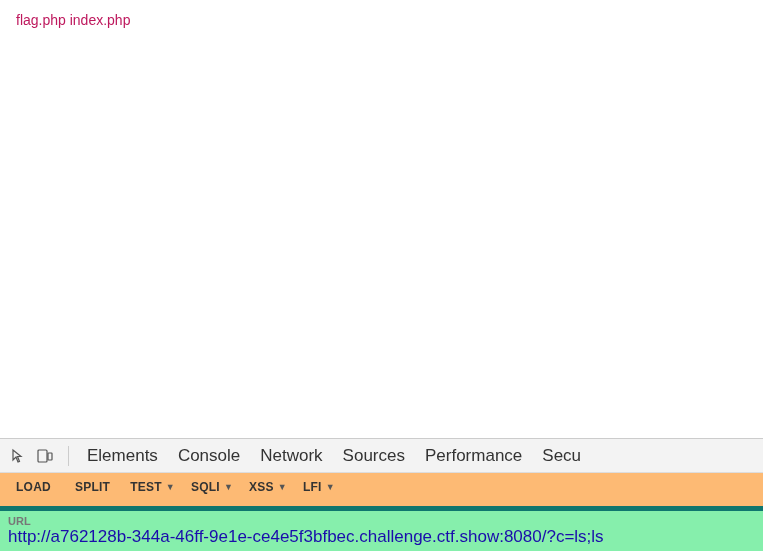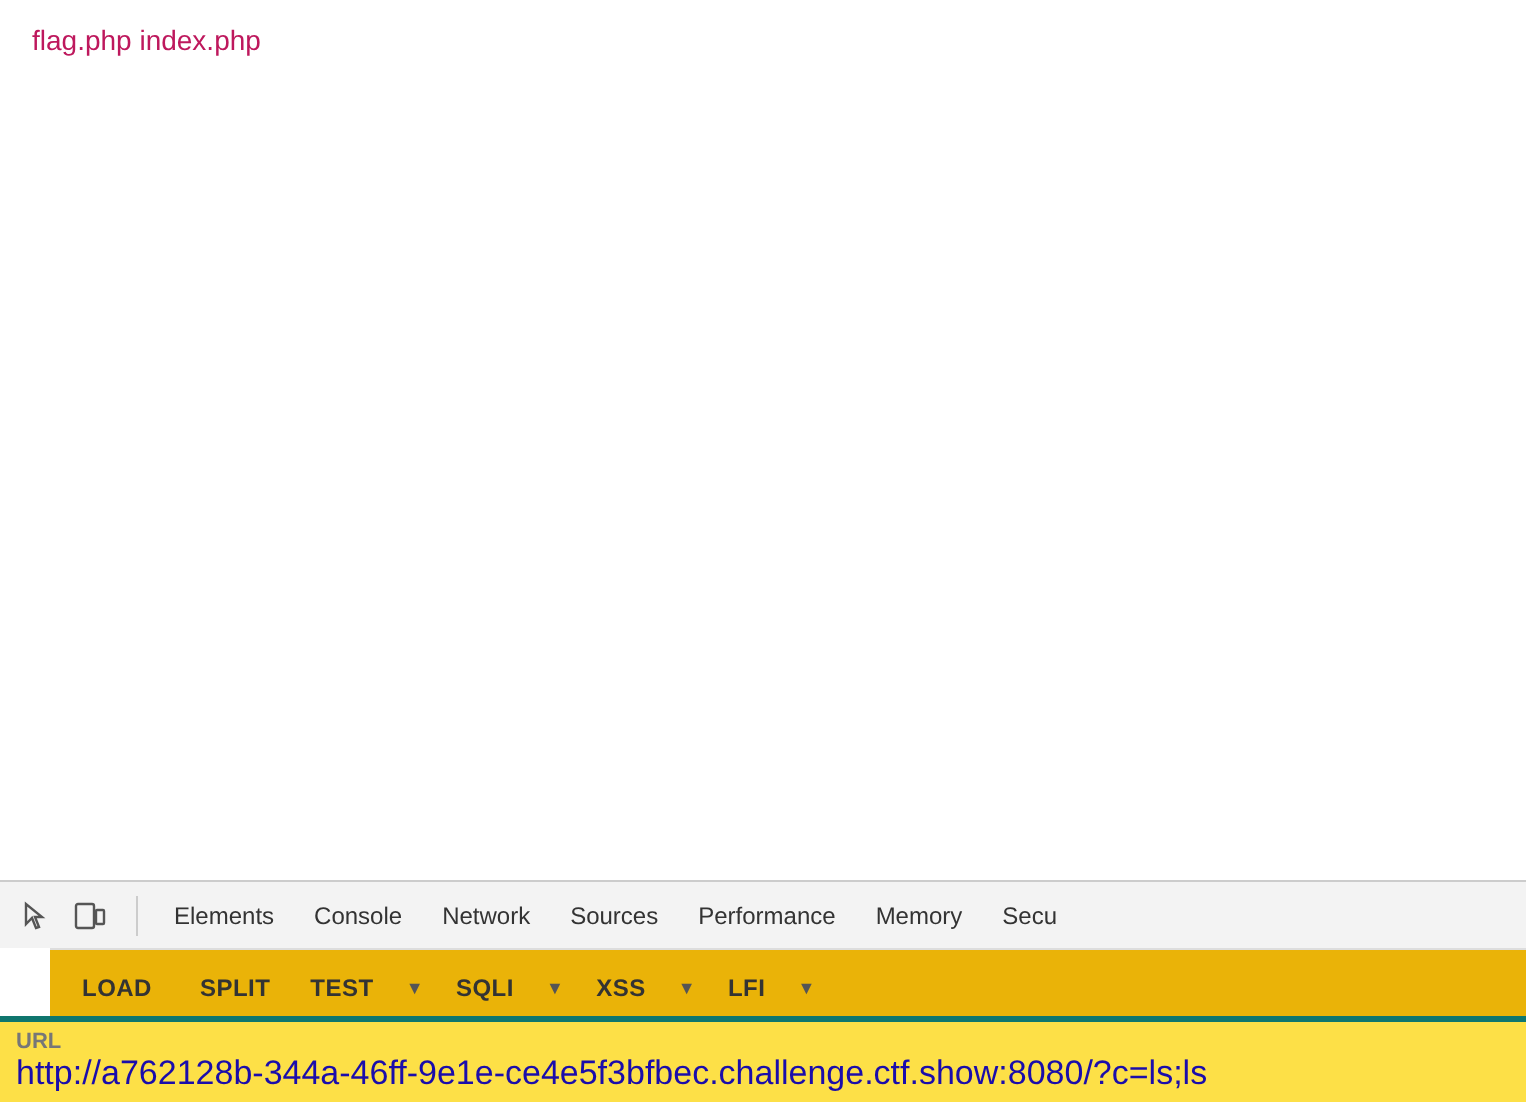--- a/index.html
+++ b/index.html
@@ -61,38 +61,37 @@
       background: #ccc;
       margin: 0 8px;
       flex-shrink: 0;
     }
 
     .devtools-tab {
       padding: 0 10px;
       height: 34px;
       display: flex;
       align-items: center;
-      font-size: 12px;
+      font-size: 17px;
       color: #333;
       cursor: pointer;
       white-space: nowrap;
       flex-shrink: 0;
     }
 
     
     .toolbar {
-      background: #eab308;
+      background: #fdba74;
       border-top: 1px solid #ddd;
       display: flex;
-      align-items: flex-end;
+      align-items: flex-start;
       height: 34px;
       padding: 0 4px;
       gap: 0;
       flex-shrink: 0;
-      margin-left: 25px;
     }
 
     .toolbar-btn {
       padding: 0 12px;
       height: 28px;
       display: flex;
       align-items: center;
       font-size: 12px;
       font-weight: bold;
       color: #333;
@@ -109,32 +108,32 @@
       display: flex;
       align-items: center;
       font-size: 12px;
       font-weight: bold;
       color: #333;
       cursor: pointer;
       border: none;
       background: transparent;
       white-space: nowrap;
       letter-spacing: 0.02em;
-      gap: 16px;
+      gap: 4px;
     }
 
     .dropdown-arrow {
       font-size: 9px;
       color: #555;
     }
 
     
     .status-bar {
-      background: #fde047;
-      border-top: 3px solid #0f766e;
+      background: #86efac;
+      border-top: 5px solid #0f766e;
       padding: 4px 8px;
       flex-shrink: 0;
     }
 
     .status-label {
       font-size: 11px;
       color: #777;
       font-weight: bold;
     }
 
@@ -182,23 +181,20 @@
   <div class="devtools-tab">
     <span>Network</span>
   </div>
   <div class="devtools-tab">
     <span>Sources</span>
   </div>
   <div class="devtools-tab">
     <span>Performance</span>
   </div>
   <div class="devtools-tab">
-    <span>Memory</span>
-  </div>
-  <div class="devtools-tab">
     <span>Secu</span>
   </div>
 </div>
 
 <div class="toolbar">
   <button class="toolbar-btn">LOAD</button>
   <button class="toolbar-btn">SPLIT</button>
   <button class="toolbar-btn-dropdown">
     <span>TEST</span>
     <span class="dropdown-arrow">▼</span>

